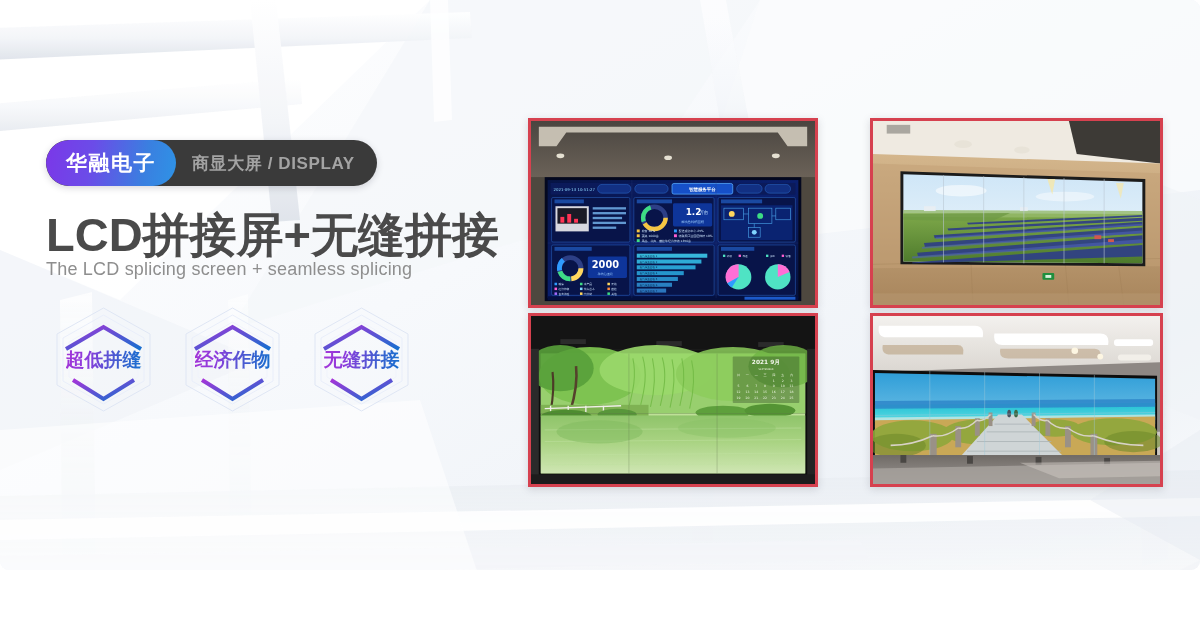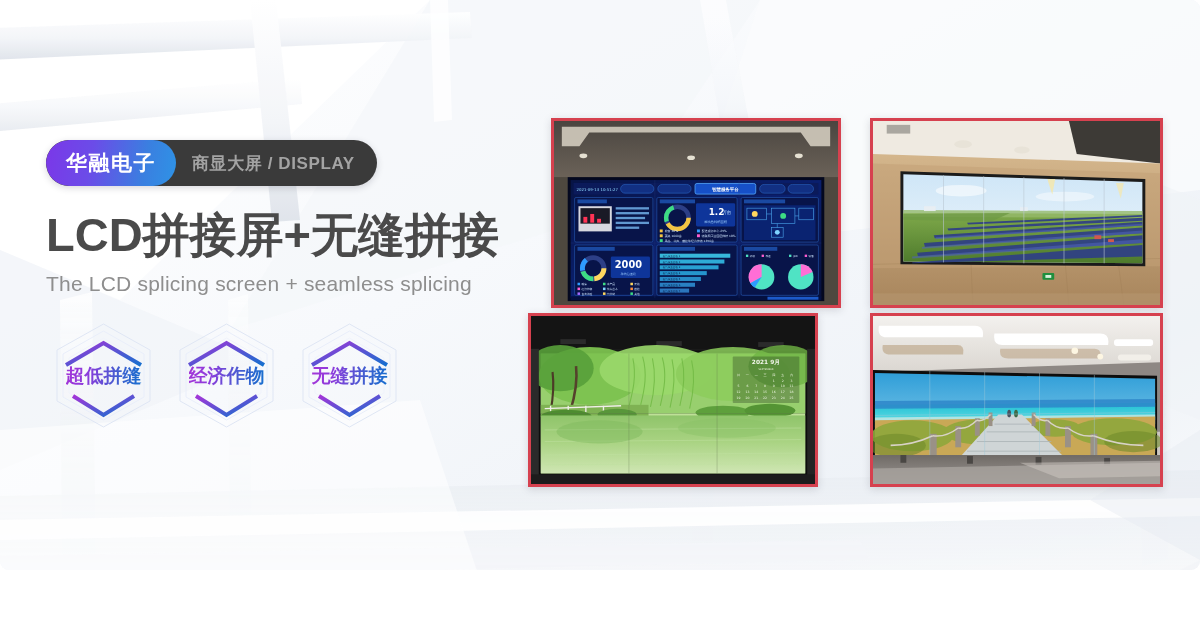--- a/index.html
+++ b/index.html
@@ -68,33 +68,32 @@
   .headline {
     margin-top:24px;
     font-size:47px;
     line-height:1.05;
     font-weight:bold;
     color:#4a4a4a;
     letter-spacing:0px;
     white-space:nowrap;
   }
   .subheadline {
-    margin-top:13px;
-    font-size:21px;
+    font-size:18px;
     color:#8e8e8e;
     font-weight:normal;
     letter-spacing:.2px;
     white-space:nowrap;
   }
 
   
   .features {
     margin-top:22px;
     display:flex;
-    gap:8px;
+    gap:14px;
   }
   .feature {
     position:relative;
     width:115px; height:115px;
     display:flex; align-items:center; justify-content:center;
   }
   .feature svg { position:absolute; inset:0; width:115px; height:115px; }
   .feature-label {
     position:relative;
     z-index:2;
@@ -110,21 +109,21 @@
 
   
   .photo-grid { position:absolute; z-index:6; }
   .photo {
     position:absolute;
     border:3px solid #d6414f;
     background:#111;
     overflow:hidden;
     box-shadow:0 2px 8px rgba(60,60,80,.18);
   }
-  .ph-tl { left:551px; top:118px;  width:290px; height:190px;text-decoration:underline; }
+  .ph-tl { left:528px; top:118px;  width:290px; height:190px;text-decoration:underline; }
   .ph-tr { left:870px; top:118px;  width:293px; height:190px; }
   .ph-bl { left:528px; top:313px;  width:290px; height:174px; }
   .ph-br { left:870px; top:313px;  width:293px; height:174px; }
   .photo-inner { position:absolute; inset:0; }
   .photo-inner svg { width:100%; height:100%; display:block; }
 
   .sr-only {
     position:absolute; width:1px; height:1px; padding:0; margin:-1px;
     overflow:hidden; clip:rect(0,0,0,0); white-space:nowrap; border:0;
   }

